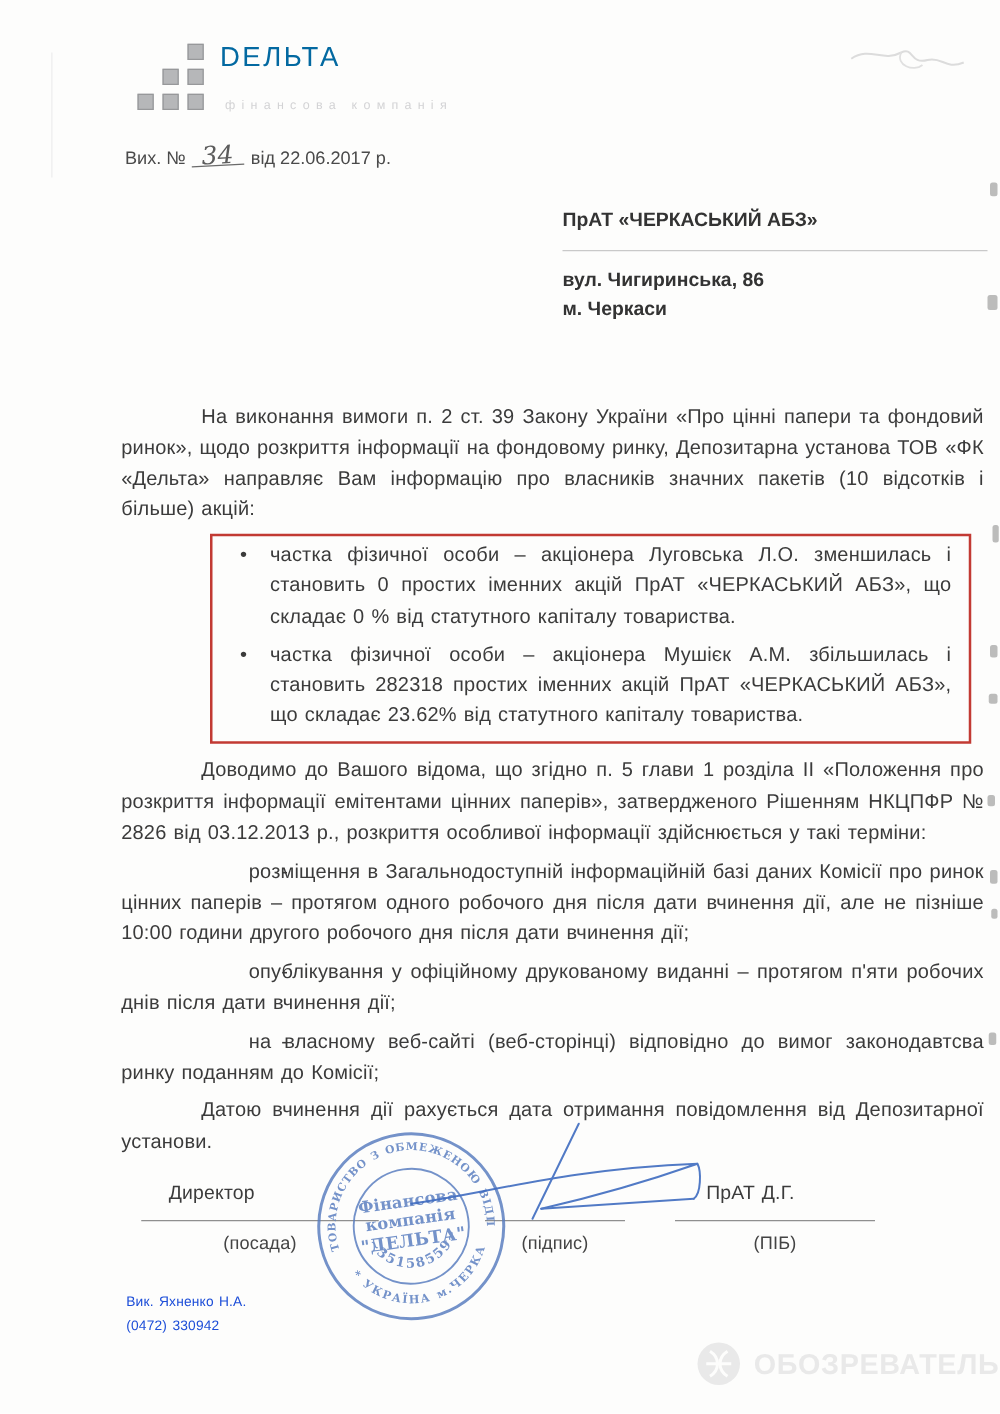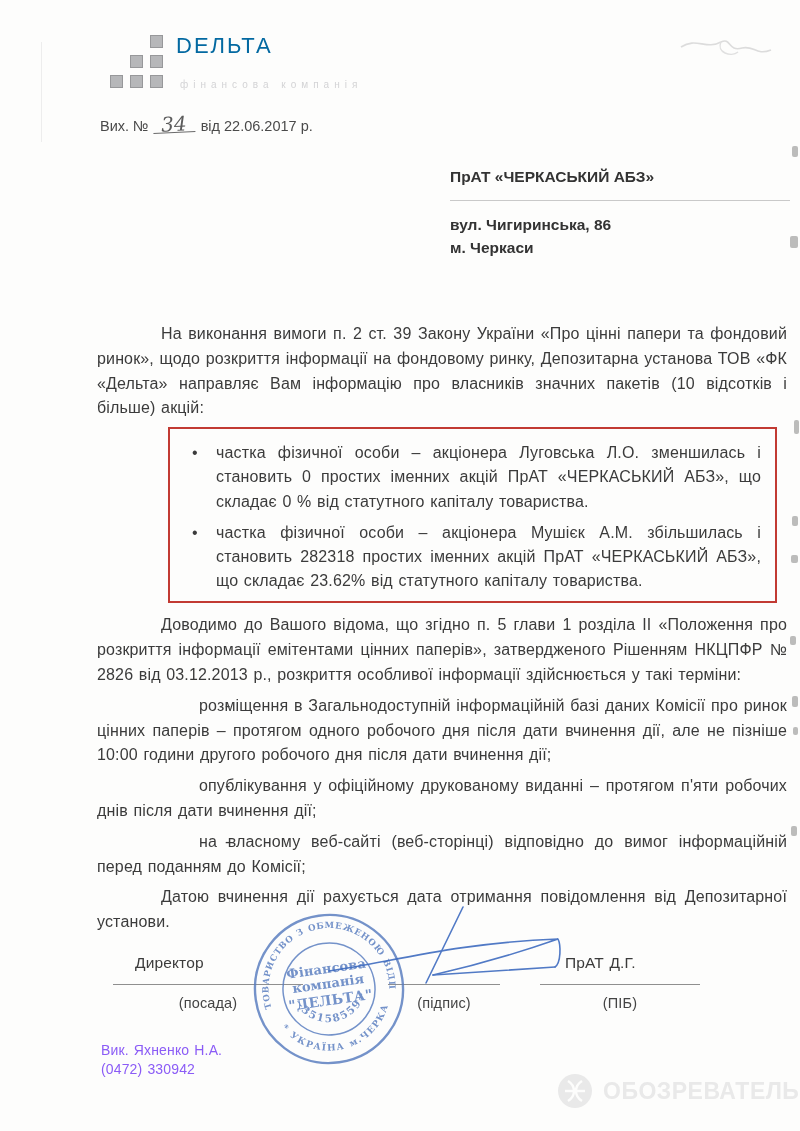--- a/index.html
+++ b/index.html
@@ -42,21 +42,21 @@
   
   .content{
     position:absolute;left:97px;top:322px;width:690px;
     font-size:16px;line-height:24.8px;letter-spacing:0.15px;word-spacing:1px;
     text-align:justify;color:#3b3b3b;
   }
   .para{margin:0 0 6px 0;text-indent:64px;}
   .redbox{
     border:2px solid #c23a33;
     margin:0 10px 10px 71px;
-    padding:12px 14px 8px 20px;
+    padding:4px 14px 8px 20px;
   }
   .bullet{position:relative;padding-left:26px;line-height:24.2px;text-align:justify;}
   .bullet + .bullet{margin-top:7px;}
   .bullet::before{content:"\2022";position:absolute;left:2px;top:0;}
   .dash{display:inline-block;width:38px;}
   .dash::before{content:"-";}
   
   .sigrow{position:relative;height:72px;margin-top:16px;font-size:15.5px;}
   .sig-pos{position:absolute;left:38px;top:0;}
   .sig-name{position:absolute;left:468px;top:0;}
@@ -69,21 +69,21 @@
   .c2{left:291px;width:112px;}
   .c3{left:443px;width:160px;}
   .stamp-svg{position:absolute;left:152px;top:-42px;opacity:0.82;}
   .stamp-svg text{fill:#567bbf;}
   .ring-text{font-family:"DejaVu Serif",serif;font-size:8.6px;font-weight:700;letter-spacing:0.7px;}
   .ring-bot{font-family:"DejaVu Serif",serif;font-size:9px;font-weight:700;letter-spacing:1.4px;}
   .inner-text{font-family:"DejaVu Serif",serif;font-weight:700;text-anchor:middle;}
   .code-text{font-family:"DejaVu Serif",serif;font-size:10.5px;font-weight:700;letter-spacing:1.6px;}
   .sign-svg{position:absolute;left:196px;top:-50px;}
   
-  .executor{margin-top:18px;margin-left:4px;font-size:14px;line-height:19px;color:#8b5cf6;}
+  .executor{margin-top:18px;margin-left:4px;font-size:11px;line-height:19px;color:#1d4ed8;}
   
   .watermark{position:absolute;left:556px;top:1072px;display:flex;align-items:center;gap:9px;}
   .wm-text{font-size:23px;font-weight:700;letter-spacing:0.5px;color:#e9e9e9;white-space:nowrap;}
   
   .art{position:absolute;background:#6e6e6e;opacity:0.45;border-radius:2px;filter:blur(0.4px);}
   .squiggle{position:absolute;left:676px;top:22px;}
   .crease{position:absolute;left:41px;top:42px;width:1px;height:100px;background:#ededed;}
 </style>
 </head>
 <body>
@@ -119,21 +119,21 @@
 
     <div class="redbox">
       <div class="bullet">частка фізичної особи – акціонера Луговська Л.О. зменшилась і становить 0 простих іменних акцій ПрАТ «ЧЕРКАСЬКИЙ АБЗ», що складає 0 % від статутного капіталу товариства.</div>
       <div class="bullet">частка фізичної особи – акціонера Мушієк А.М. збільшилась і становить 282318 простих іменних акцій ПрАТ «ЧЕРКАСЬКИЙ АБЗ», що складає 23.62% від статутного капіталу товариства.</div>
     </div>
 
     <p class="para">Доводимо до Вашого відома, що згідно п. 5 глави 1 розділа ІІ «Положення про розкриття інформації емітентами цінних паперів», затвердженого Рішенням НКЦПФР № 2826 від 03.12.2013 р., розкриття особливої інформації здійснюється у такі терміни:</p>
 
     <p class="para"><span class="dash"></span><span>розміщення в Загальнодоступній інформаційній базі даних Комісії про ринок цінних паперів – протягом одного робочого дня після дати вчинення дії, але не пізніше 10:00 години другого робочого дня після дати вчинення дії;</span></p>
     <p class="para"><span class="dash"></span><span>опублікування у офіційному друкованому виданні – протягом п'яти робочих днів після дати вчинення дії;</span></p>
-    <p class="para"><span class="dash"></span><span>на власному веб-сайті (веб-сторінці) відповідно до вимог інформаційній перед поданням до Комісії;</span></p>
+    <p class="para"><span class="dash"></span><span>на власному веб-сайті (веб-сторінці) відповідно до вимог законодавтсва ринку поданням до Комісії;</span></p>
 
     <p class="para">Датою вчинення дії рахується дата отримання повідомлення від Депозитарної установи.</p>
 
     <div class="sigrow">
       <div class="sig-pos">Директор</div>
       <div class="sig-name">ПрАТ Д.Г.</div>
 
       <div class="sig-line l1"></div>
       <div class="sig-line l2"></div>
       <div class="sig-line l3"></div>

